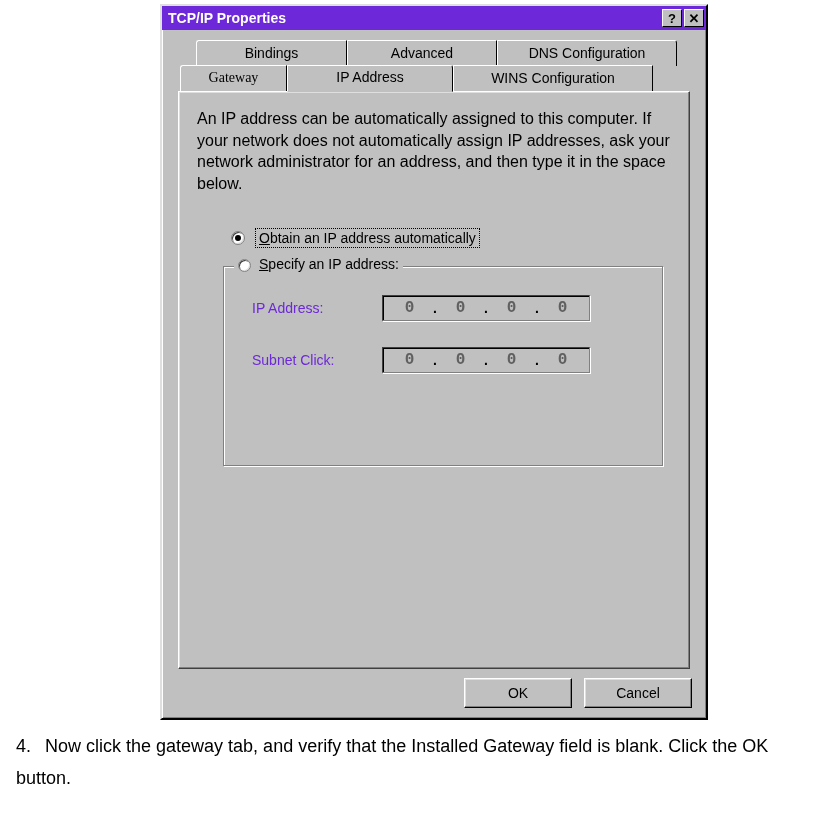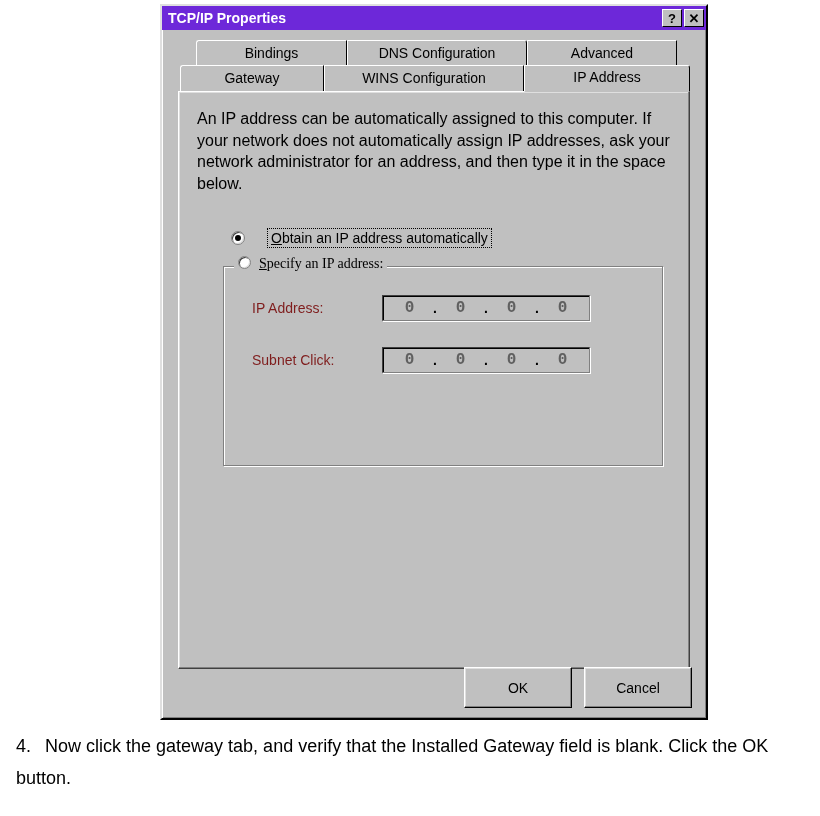--- a/index.html
+++ b/index.html
@@ -70,21 +70,21 @@
     border-right-color:#000;
     padding: 4px 0 5px 0;
     font-size:14px;
     text-align:center;
     cursor:pointer;
     position:relative;
   }
   .tab-bindings { width: 151px; border-top-left-radius:3px;}
   .tab-advanced { width: 150px; }
   .tab-dns { width: 180px; border-top-right-radius:3px;}
-  .tab-gateway { width: 144px; border-top-left-radius:3px;}
+  .tab-gateway { width: 107px; border-top-left-radius:3px;font-family:Liberation Serif, serif;}
   .tab-wins { width: 200px; }
   .tab-ip { width: 166px; border-top-right-radius:3px;}
   .tab-active {
     background:#c0c0c0;
     border-bottom: 1px solid #c0c0c0;
     margin-bottom:-1px;
     z-index:5;
     padding-top:3px;
     padding-bottom:6px;
   }
@@ -102,21 +102,20 @@
   .desc {
     font-size:16px;
     line-height:1.35;
     margin-bottom: 34px;
   }
   .radio-row {
     display:flex;
     align-items:center;
     margin-left: 34px;
     margin-bottom: 10px;
-    gap: 12px;
   }
   .radio {
     width:14px; height:14px;
     border-radius:50%;
     background:#fff;
     border:1px solid #808080;
     box-shadow: inset -1px -1px 0 #dfdfdf, inset 1px 1px 0 #404040;
     margin-right:10px;
     display:flex; align-items:center; justify-content:center;
     cursor:pointer;
@@ -134,31 +133,31 @@
     border:1px solid #808080;
     box-shadow: 1px 1px 0 #fff, inset 1px 1px 0 #fff;
     height: 200px;
     padding: 28px 20px 10px 28px;
   }
   .group-legend {
     position:absolute;
     top:-11px; left:10px;
     background:#c0c0c0;
     padding:0 4px;
-    display:flex; align-items:flex-start;font-family:Liberation Serif, serif;
+    display:flex; align-items:flex-end;
   }
   .group-legend .radio { margin-right:8px; width:13px; height:13px;}
   .field-row {
     display:flex;
     align-items:center;
     margin-bottom: 26px;
   }
   .field-label {
     width: 130px;
-    color:#7f1d1d;
+    color:#6d28d9;
     font-size:14px;
   }
   .ip-box {
     display:flex;
     align-items:center;
     background:#c0c0c0;
     border:1px solid #808080;
     border-top-color:#404040;
     border-left-color:#404040;
     box-shadow: inset 1px 1px 0 #000, 1px 1px 0 #fff;
@@ -181,21 +180,21 @@
   }
   .dialog-buttons {
     position:absolute;
     right: 14px;
     bottom: 10px;
     display:flex;
     gap: 12px;
   }
   .btn {
     width: 108px;
-    height: 41px;
+    height: 30px;
     background:#c0c0c0;
     border:1px solid #000;
     border-top-color:#fff;
     border-left-color:#fff;
     box-shadow: inset -1px -1px 0 #808080, inset 1px 1px 0 #dfdfdf;
     font-size:14px;
     cursor:pointer;
     display:flex; align-items:center; justify-content:center;
   }
   .caption {
@@ -220,27 +219,27 @@
         <span>?</span>
       </div>
     <div class="titlebar-btn">
         <span>✕</span>
       </div>
   </div>
 
   <div class="client">
     <div class="tabs-row">
       <div class="tab tab-bindings"><span>Bindings</span></div>
+      <div class="tab tab-advanced"><span>Advanced</span></div>
       <div class="tab tab-dns"><span>DNS Configuration</span></div>
-      <div class="tab tab-advanced"><span>Advanced</span></div>
     </div>
     <div class="tabs-row row2">
       <div class="tab tab-gateway"><span>Gateway</span></div>
+      <div class="tab tab-ip tab-active"><span>IP Address</span></div>
       <div class="tab tab-wins"><span>WINS Configuration</span></div>
-      <div class="tab tab-ip tab-active"><span>IP Address</span></div>
     </div>
 
     <div class="tab-page">
       <div class="desc">An IP address can be automatically assigned to this computer. If your network does not automatically assign IP addresses, ask your network administrator for an address, and then type it in the space below.</div>
 
       <div class="radio-row">
         <div class="radio">
             <div class="radio-dot"></div>
           </div>
         <span class="radio-label-focus underline-first">Obtain an IP address automatically</span>

